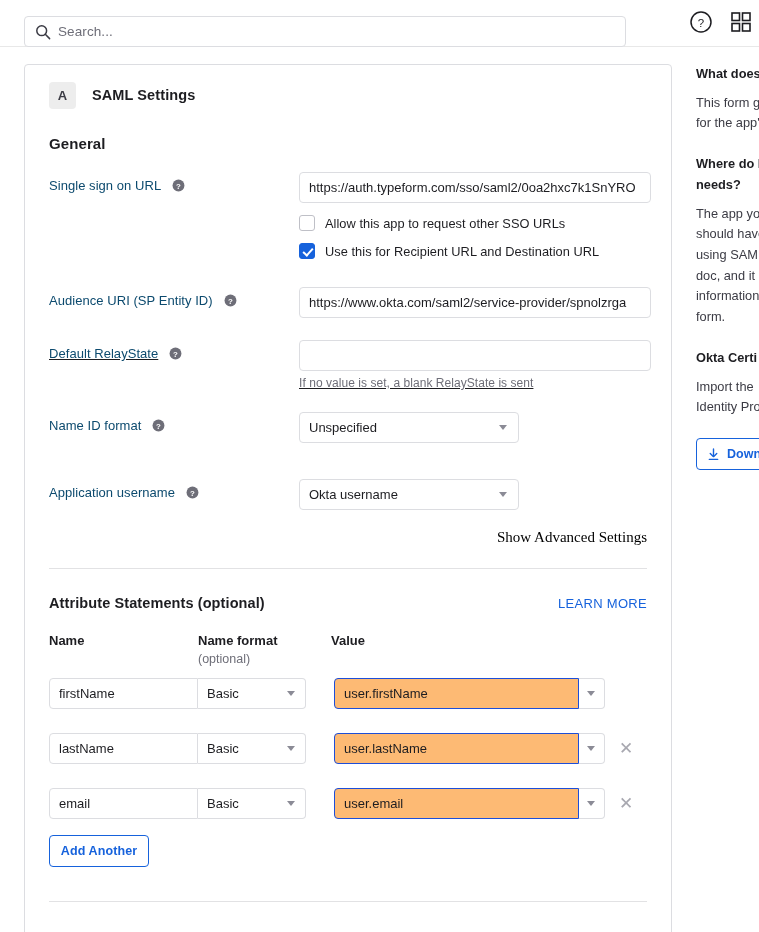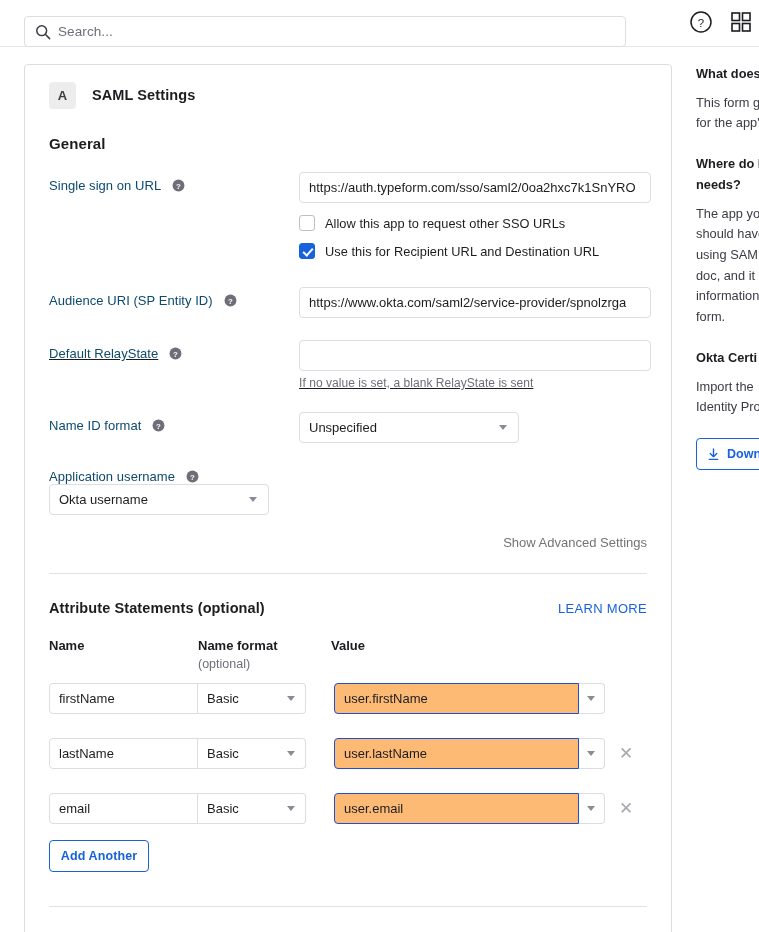--- a/index.html
+++ b/index.html
@@ -127,22 +127,23 @@
   }
   .caret {
     width: 0; height: 0;
     border-left: 4px solid transparent;
     border-right: 4px solid transparent;
     border-top: 5px solid #8b8b96;
     margin-right: 2px;
   }
 
   .link {
-    color: #737373; font-size: 13px; text-decoration: none;
+    color: #000000; font-size: 15px; text-decoration: none;
     cursor: pointer;
+    font-family: Liberation Serif, serif;
   }
   .right-link-wrap { text-align: right; padding-top: 18px; }
 
   .divider { height: 1px; background: #e2e2e4; margin: 22px 0 0 0; }
 
   
   .attr-head {
     display: flex; align-items: center; justify-content: space-between;
     margin-top: 26px;
   }
@@ -334,21 +335,21 @@
       </div>
       <div class="field-control">
         <div class="select-box">
           <span>Unspecified</span>
           <span class="caret"></span>
         </div>
       </div>
     </div>
 
     
-    <div class="field-row" style="margin-top:20px;flex-direction:column;">
+    <div class="field-row" style="margin-top:36px;">
       <div class="field-label">
         <span>Application username</span>
         <svg class="help-icon" viewBox="0 0 14 14">
           <circle cx="7" cy="7" r="6.4" fill="#6e6e78"></circle>
           <text x="7" y="10.4" font-family="Liberation Sans, sans-serif" font-size="8.5" fill="#ffffff" text-anchor="middle" font-weight="bold">?</text>
         </svg>
       </div>
       <div class="field-control">
         <div class="select-box">
           <span>Okta username</span>

